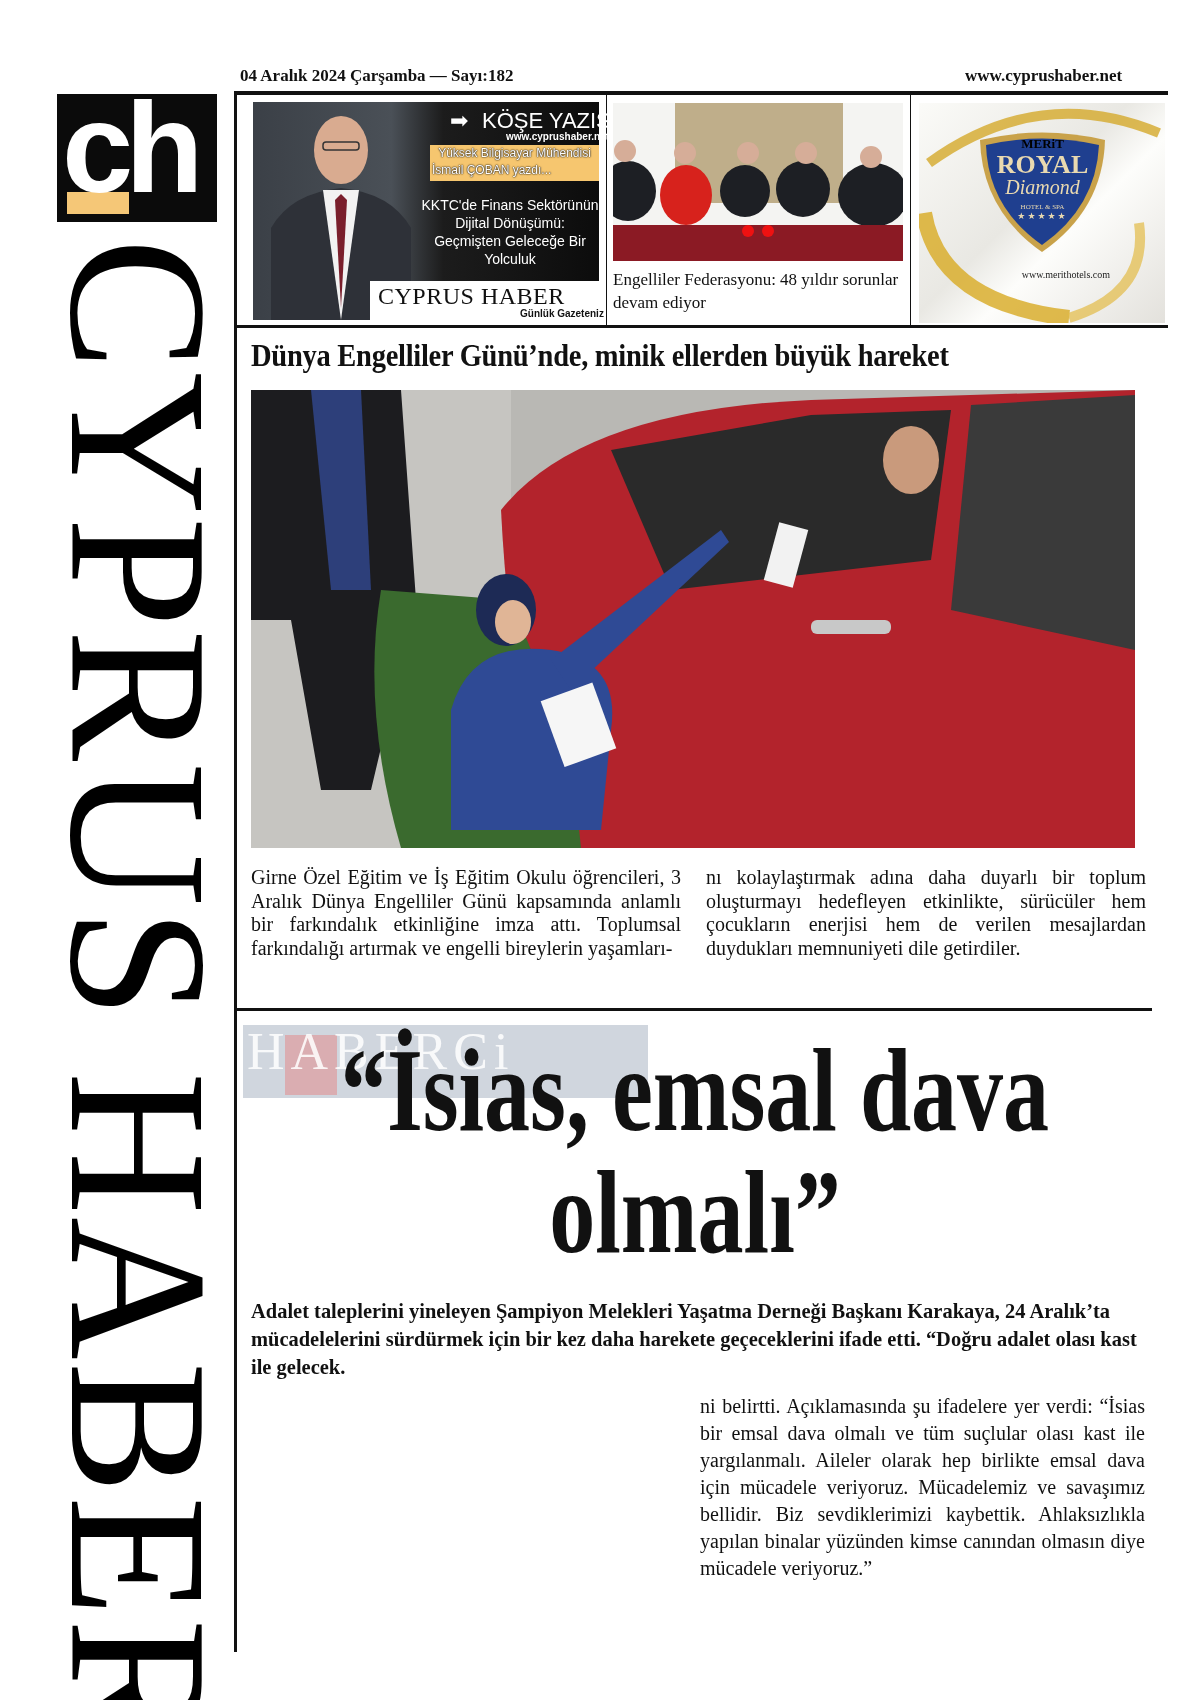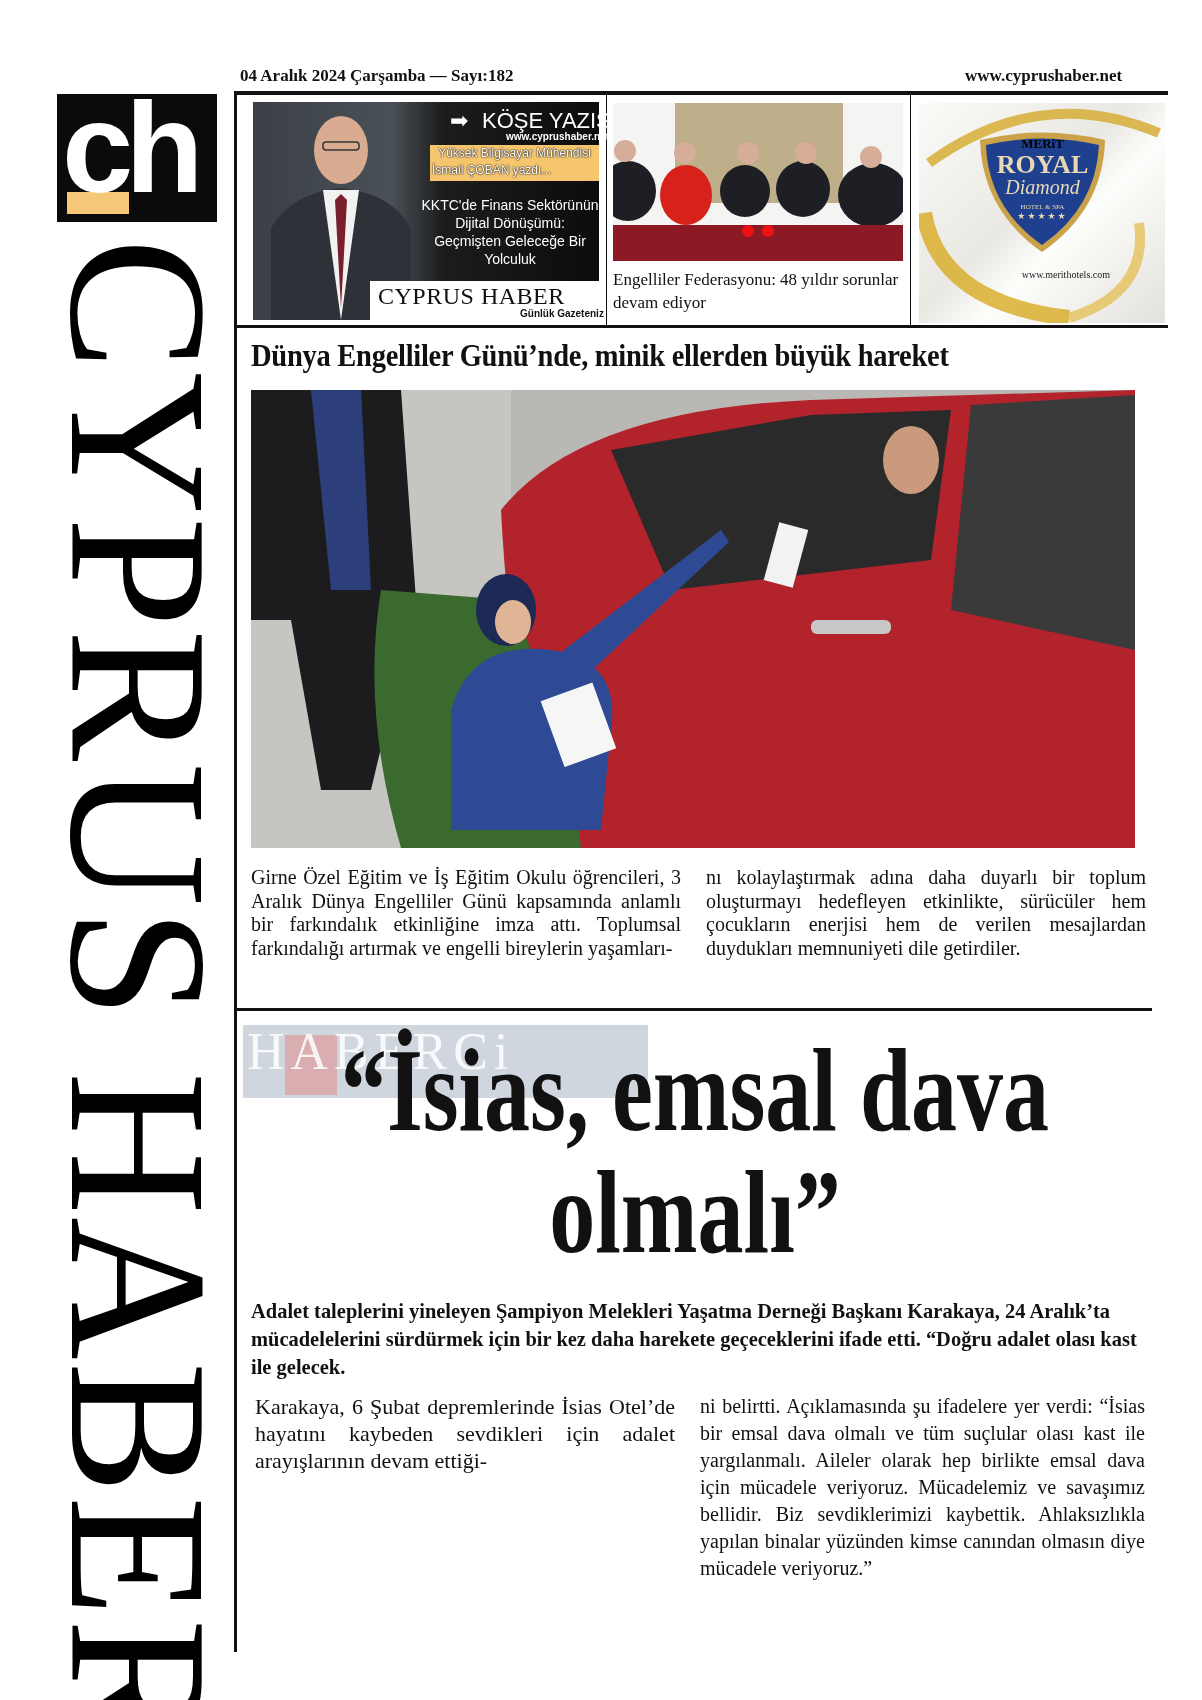--- a/index.html
+++ b/index.html
@@ -164,15 +164,14 @@
 <div class="abs col-text" id="story1-col1" style="text-align:justify;">Girne Özel Eğitim ve İş Eğitim Okulu öğrencileri, 3 Aralık Dünya Engelliler Günü kapsamında anlamlı bir farkındalık etkinliğine imza attı.  Toplumsal farkındalığı artırmak ve engelli bireylerin yaşamları-</div>
 <div class="abs col-text" id="story1-col2" style="text-align:justify;">nı kolaylaştırmak adına daha duyarlı bir toplum oluşturmayı hedefleyen etkinlikte, sürücüler hem çocukların enerjisi hem de verilen mesajlardan duydukları memnuniyeti dile getirdiler.</div>
 <div class="abs hline" style="left:234px;top:1008px;width:918px;height:3px;"></div>
 
 <div class="abs" id="watermark"></div>
 <div class="abs" id="watermark-red"></div>
 <div class="abs" id="watermark-text">HABERCi</div>
 <div class="abs" id="story2-title">“İsias, emsal dava olmalı”</div>
 <div class="abs" id="story2-lead">Adalet taleplerini yineleyen Şampiyon Melekleri Yaşatma Derneği Başkanı Karakaya, 24 Aralık’ta mücadelelerini sürdürmek için bir kez daha harekete geçeceklerini ifade etti. “Doğru adalet olası kast ile gelecek.</div>
 <div class="abs" id="story2-col1" style="text-align:justify;">
-  <span class="para">Karakaya, 6 Şubat depremlerinde İsias Otel’de hayatını kaybeden sevdikleri için adalet arayışlarının devam ettiği-</span>
 </div>
 <div class="abs" id="story2-col2" style="text-align:justify;">ni belirtti. Açıklamasında şu ifadelere yer verdi: “İsias bir emsal dava olmalı ve tüm suçlular olası kast ile yargılanmalı. Aileler olarak hep birlikte emsal dava için mücadele veriyoruz. Mücadelemiz ve savaşımız bellidir. Biz sevdiklerimizi kaybettik. Ahlaksızlıkla yapılan binalar yüzünden kimse canından olmasın diye mücadele veriyoruz.”</div>
 
 </body></html>

